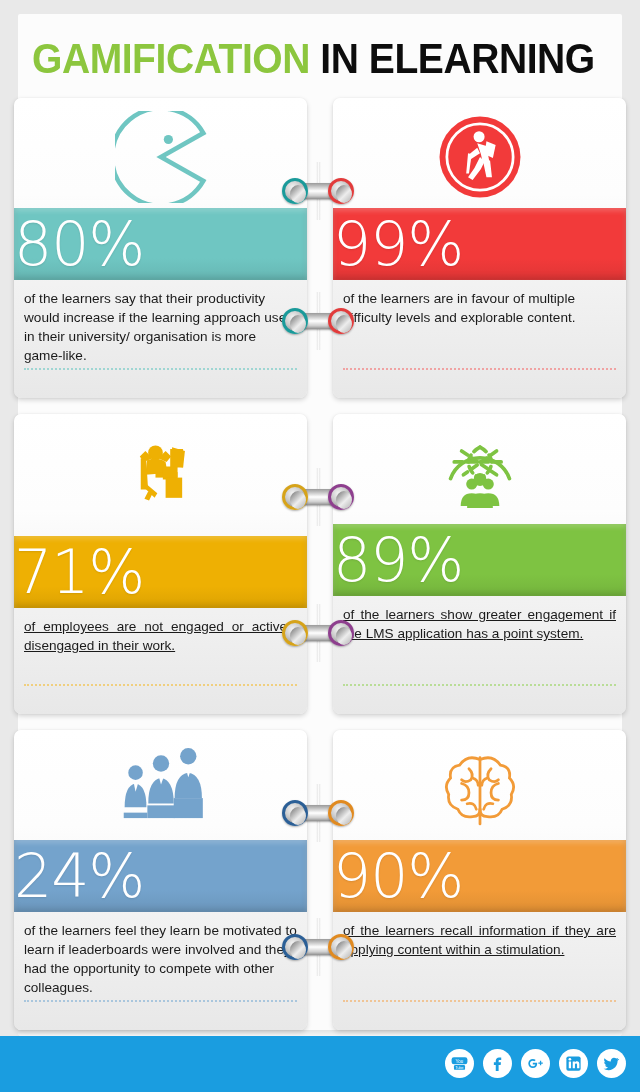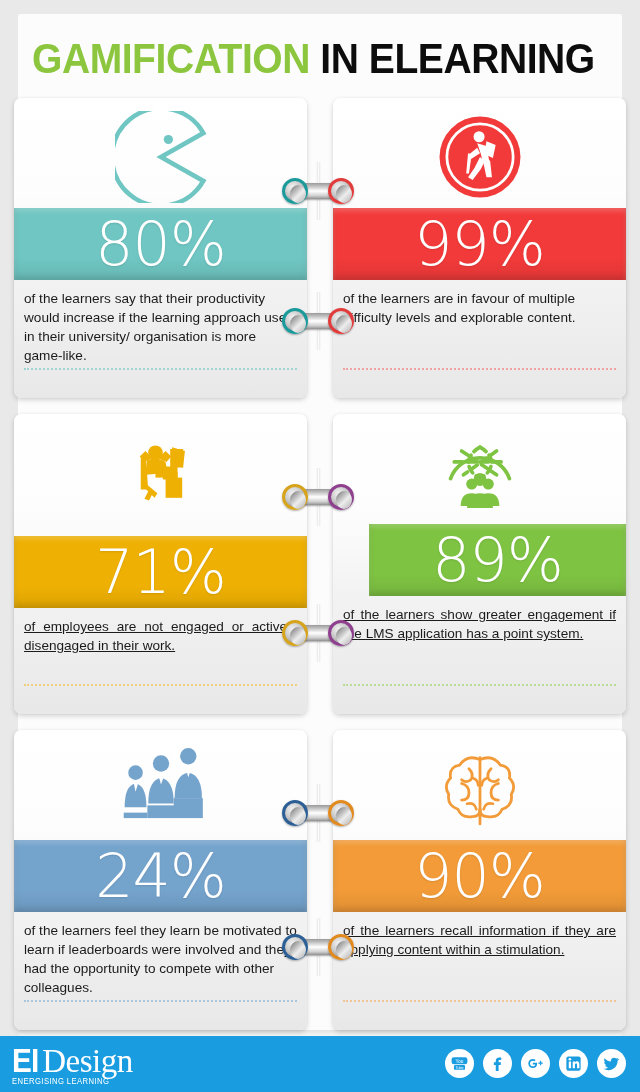--- a/index.html
+++ b/index.html
@@ -68,21 +68,21 @@
     height:110px;
     display:flex; align-items:center; justify-content:center;
     padding-top:8px;
   }
   .icon-area svg { display:block; }
 
   
   .band {
     position:relative;
     height:72px;
-    display:flex; align-items:center; justify-content:center;
+    display:flex; align-items:center; 
     box-shadow:inset 0 -3px 6px rgba(0,0,0,0.13), inset 0 3px 5px rgba(255,255,255,0.22);
   }
   .band .pct {
     color:#ffffff;
     font-family:"DejaVu Sans", sans-serif;
     font-weight:300;
     font-size:60px;
     line-height:1;
     letter-spacing:-1px;
     text-shadow:0 1px 2px rgba(0,0,0,0.10);
@@ -283,21 +283,21 @@
           <path d="M68 26 L32 52" stroke-dasharray="8 5"></path>
         </g>
         <path d="M35 62 a6 6 0 1 1 12 0 a6 6 0 1 1 -12 0" fill="#7ec342"></path>
         <path d="M29 86 q0 -14 12 -14 q12 0 12 14 z" fill="#7ec342"></path>
         <path d="M53 62 a6 6 0 1 1 12 0 a6 6 0 1 1 -12 0" fill="#7ec342"></path>
         <path d="M47 86 q0 -14 12 -14 q12 0 12 14 z" fill="#7ec342"></path>
         <path d="M43 57 a7 7 0 1 1 14 0 a7 7 0 1 1 -14 0" fill="#7ec342"></path>
         <path d="M36 88 q0 -16 14 -16 q14 0 14 16 z" fill="#7ec342"></path>
       </svg>
           </div>
-          <div class="band" style="background:linear-gradient(180deg,#7ec342 0%,#7ec342 70%,rgba(0,0,0,0.08) 100%);background-color:#7ec342;margin-left:36px;">
+          <div class="band" style="background:linear-gradient(180deg,#7ec342 0%,#7ec342 70%,rgba(0,0,0,0.08) 100%);background-color:#7ec342;">
             <span class="pct">89%</span>
           </div>
           <div class="desc justify">of the learners show greater engagement if the LMS application has a point system.</div>
           <div class="dots" style="border-top-color:#b9dd97;"></div>
         </div>
       </div>
       <div class="row">
         <div class="card left">
           <div class="icon-area">
             <svg width="100" height="92" viewBox="0 0 110 100">
@@ -346,27 +346,20 @@
           </div>
           <div class="desc justify">of the learners recall information if they are applying content within a stimulation.</div>
           <div class="dots" style="border-top-color:#f0c495;"></div>
         </div>
       </div>
     </div>
 
   <div class="sheet-shadow"></div>
 
   <div class="footer">
-    <div class="brand">
-      <div class="brand-row">
-        <span class="brand-ei">EI</span>
-        <span class="brand-design">Design</span>
-      </div>
-      <div class="brand-tag">ENERGISING LEARNING</div>
-    </div>
     <div class="socials" id="socials">
         <div class="soc">
           <svg width="19" height="19" viewBox="0 0 24 24">
             <rect x="2" y="4" width="20" height="9" rx="3" fill="#1a9de0"></rect>
             <text x="12" y="11" font-size="6" fill="#fff" text-anchor="middle" font-family="Liberation Sans">You</text>
             <rect x="5" y="14" width="14" height="6" rx="1.5" fill="#1a9de0"></rect>
             <text x="12" y="18.6" font-size="4.6" fill="#fff" text-anchor="middle" font-family="Liberation Sans">Tube</text>
           </svg>
         </div>
         <div class="soc">

